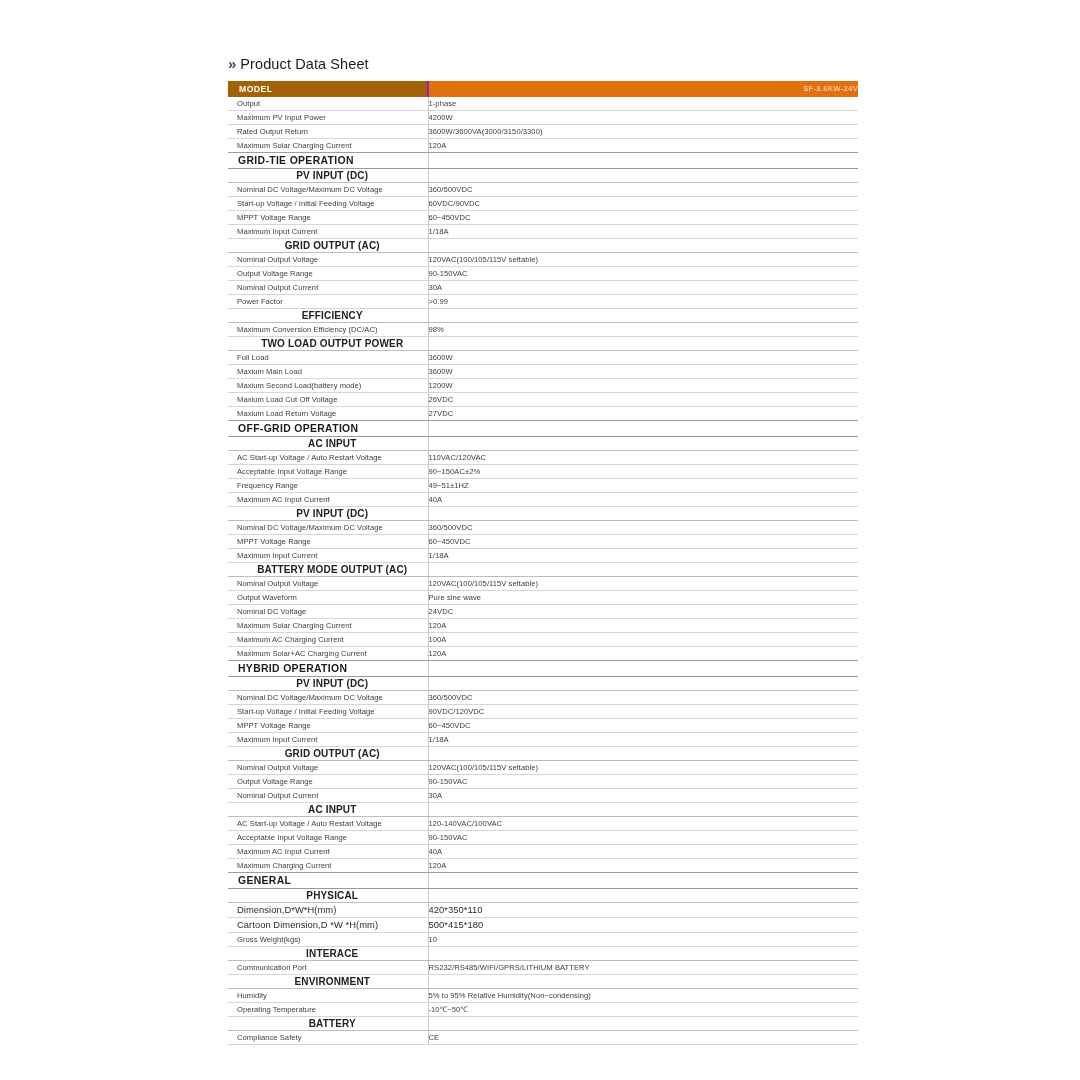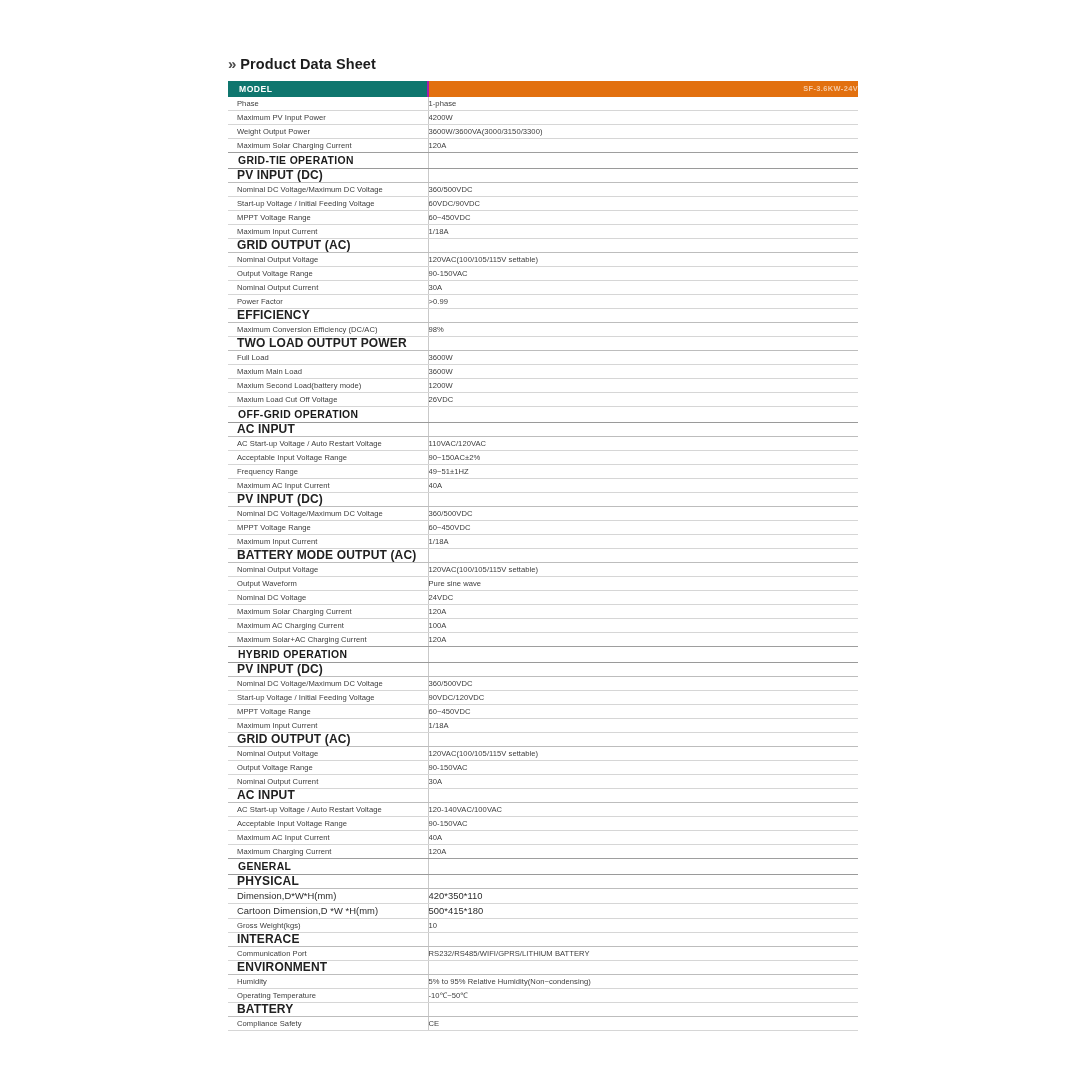--- a/index.html
+++ b/index.html
@@ -40,21 +40,21 @@
     font-size: 15px;
     font-weight: bold;
     color: #4a4a4a;
     letter-spacing: -1px;
     line-height: 1;
     position: relative;
     top: 0px;
   }
   .title-text {
     font-size: 14.5px;
-    font-weight: bold;
+    font-weight: normal;
     color: #1d1d1d;
     letter-spacing: 0.1px;
     line-height: 1;
   }
 
   
   table.spec {
     border-collapse: collapse;
     width: 630px;
     table-layout: fixed;
@@ -100,21 +100,21 @@
     line-height: 14px;
     color: #2b2b2b;
   }
 
   
   tr.r-model td {
     border-bottom: none;
     height: 16px;
   }
   tr.r-model td.lbl {
-    background: #0f766e;
+    background: #a16207;
     color: #ffffff;
     font-size: 8.6px;
     font-weight: bold;
     letter-spacing: 0.5px;
     padding: 0 0 0 11px;
     line-height: 16px;
     border-right: 2px solid #a21caf;
   }
   tr.r-model td.val {
     background: #e2700f;
@@ -140,28 +140,29 @@
     margin-top: 40px;
   }
   tr.r-major td.val {
     height: 15px;
     border-top: 1px solid #8f8f8f;
   }
   tr.r-major td { border-bottom: 1px solid #9a9a9a; }
 
   
   tr.r-sub td.lbl {
-    font-size: 12px;
+    font-size: 10px;
     font-weight: bold;
     color: #212121;
     letter-spacing: 0.15px;
     padding: 0 0 0 9px;
     height: 13px;
     line-height: 13px;
     border-right: 1px solid #c9c9c9;
+    text-align: center;
   }
   tr.r-sub td.val {
     height: 13px;
   }
   tr.r-sub td { border-bottom: 1px solid #bdbdbd; }
 
   
   tr.thick td { border-bottom: 1px solid #9e9e9e; }
 </style>
 </head>
@@ -179,29 +180,29 @@
       <colgroup>
         <col class="c-label">
         <col class="c-value">
       </colgroup>
       <tbody id="spec-body">
           <tr class="r-model">
             <td class="lbl">MODEL</td>
             <td class="val">SF-3.6KW-24V</td>
           </tr>
           <tr class="r-data">
-            <td class="lbl">Phase</td>
+            <td class="lbl">Output</td>
             <td class="val">1-phase</td>
           </tr>
           <tr class="r-data">
             <td class="lbl">Maximum PV Input Power</td>
             <td class="val">4200W</td>
           </tr>
           <tr class="r-data">
-            <td class="lbl">Weight Output Power</td>
+            <td class="lbl">Rated Output Return</td>
             <td class="val">3600W/3600VA(3000/3150/3300)</td>
           </tr>
           <tr class="r-data thick">
             <td class="lbl">Maximum Solar Charging Current</td>
             <td class="val">120A</td>
           </tr>
           <tr class="r-major">
             <td class="lbl">GRID-TIE OPERATION</td>
             <td class="val"></td>
           </tr>
@@ -266,20 +267,24 @@
             <td class="val">3600W</td>
           </tr>
           <tr class="r-data">
             <td class="lbl">Maxium Second Load(battery mode)</td>
             <td class="val">1200W</td>
           </tr>
           <tr class="r-data">
             <td class="lbl">Maxium Load  Cut Off Voltage</td>
             <td class="val">26VDC</td>
           </tr>
+          <tr class="r-data thick">
+            <td class="lbl">Maxium Load  Return Voltage</td>
+            <td class="val">27VDC</td>
+          </tr>
           <tr class="r-major">
             <td class="lbl">OFF-GRID OPERATION</td>
             <td class="val"></td>
           </tr>
           <tr class="r-sub">
             <td class="lbl">AC INPUT</td>
             <td class="val"></td>
           </tr>
           <tr class="r-data">
             <td class="lbl">AC Start-up Voltage / Auto Restart Voltage</td>

